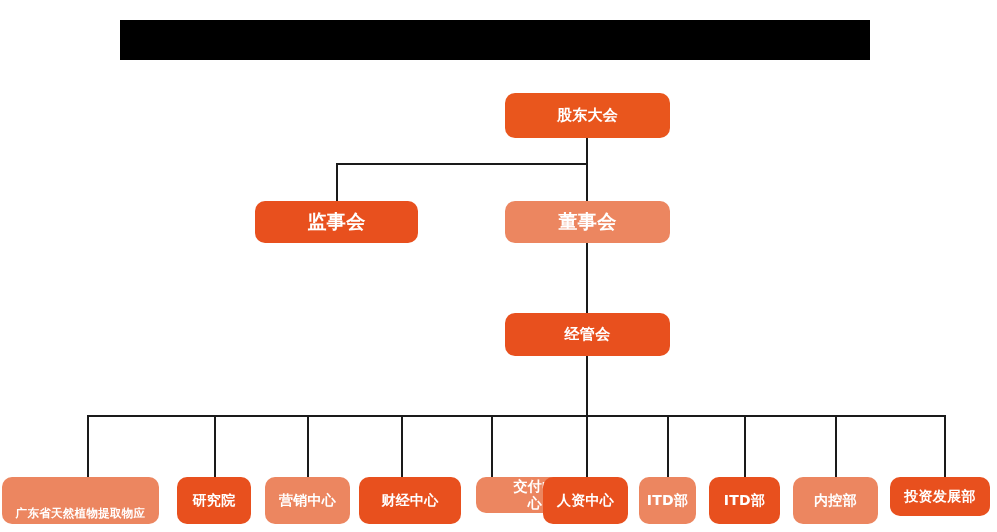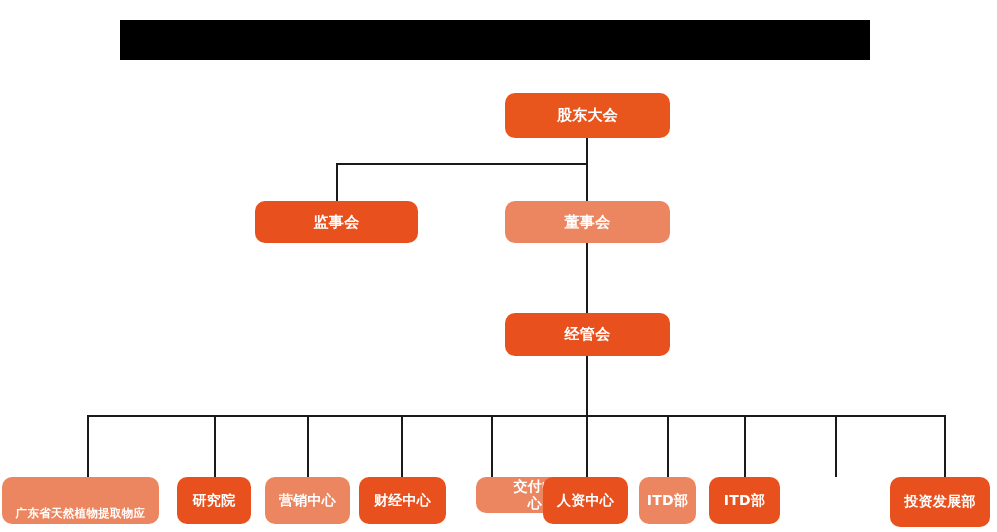--- a/index.html
+++ b/index.html
@@ -49,21 +49,21 @@
     border-radius: 10px;
   }
   .node.tone-dark   { background: #E8501E; }
   .node.tone-light  { background: #EC8660; }
   .node.tone-top    { background: #E9561D; }
 
   .node .label { display: block; width: 100%; }
 
   
   .tier-1 { font-size: 15px; }
-  .tier-2 { font-size: 15px; }
+  .tier-2 { font-size: 19px; }
   .tier-3 { font-size: 15px; }
   .tier-4 { font-size: 14px; justify-content: flex-end; }
   .tier-4.small { font-size: 11.5px; line-height: 1.45; }
 </style>
 </head>
 <body>
 
 <div id="canvas">
 
   <div class="redaction-bar" style="left:120px; top:20px; width:750px; height:40px;"></div>
@@ -114,38 +114,41 @@
   </div>
 
   <div class="node tone-dark tier-4" style="left:177px; top:477px; width:74px; height:47px;">
     <span class="label">研究院</span>
   </div>
 
   <div class="node tone-light tier-4" style="left:265px; top:477px; width:85px; height:47px;">
     <span class="label">营销中心</span>
   </div>
 
-  <div class="node tone-dark tier-4" style="left:359px; top:477px; width:87px; height:47px;">
+  <div class="node tone-dark tier-4" style="left:359px; top:477px; width:102px; height:47px;">
     <span class="label">财经中心</span>
   </div>
 
   <div class="node tone-light tier-4" style="left:476px; top:477px; width:85px; height:36px;padding-left:36px;">
     <span class="label">交付中心</span>
   </div>
 
   <div class="node tone-dark tier-4" style="left:543px; top:477px; width:85px; height:47px;">
     <span class="label">人资中心</span>
   </div>
 
   <div class="node tone-light tier-4" style="left:639px; top:477px; width:57px; height:47px;">
     <span class="label">ITD部</span>
   </div>
 
   <div class="node tone-dark tier-4" style="left:709px; top:477px; width:71px; height:47px;">
     <span class="label">ITD部</span>
   </div>
 
+  <div class="node tone-light tier-4" style="left:793px; top:477px; width:85px; height:47px;">
+    <span class="label">内控部</span>
+  </div>
 
-  <div class="node tone-dark tier-4" style="left:890px; top:477px; width:100px; height:50px;">
+  <div class="node tone-dark tier-4" style="left:890px; top:477px; width:100px; height:39px;">
     <span class="label">投资发展部</span>
   </div>
 
 </div>
 
 </body></html>

